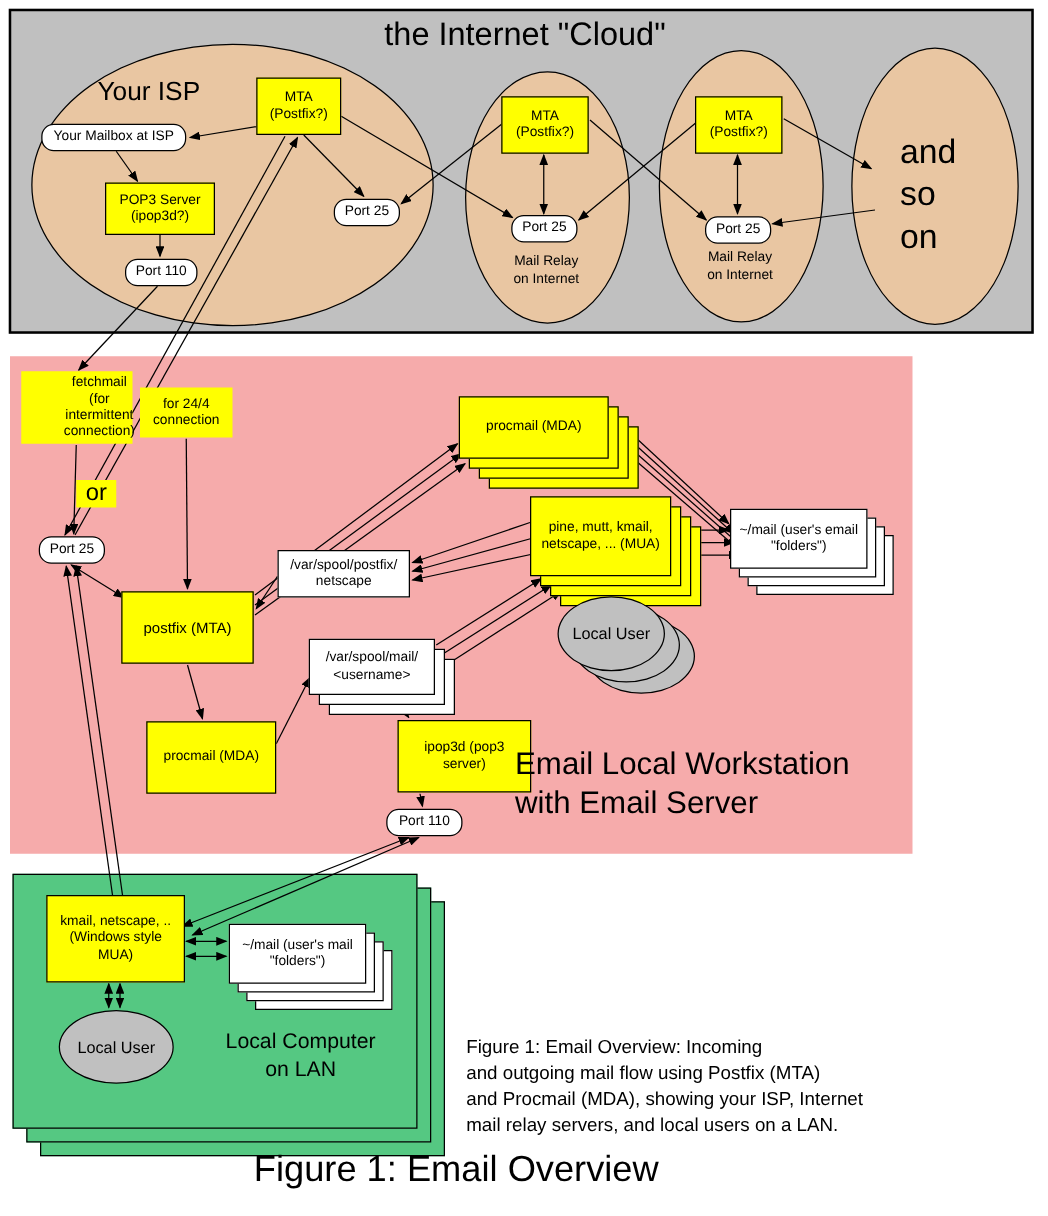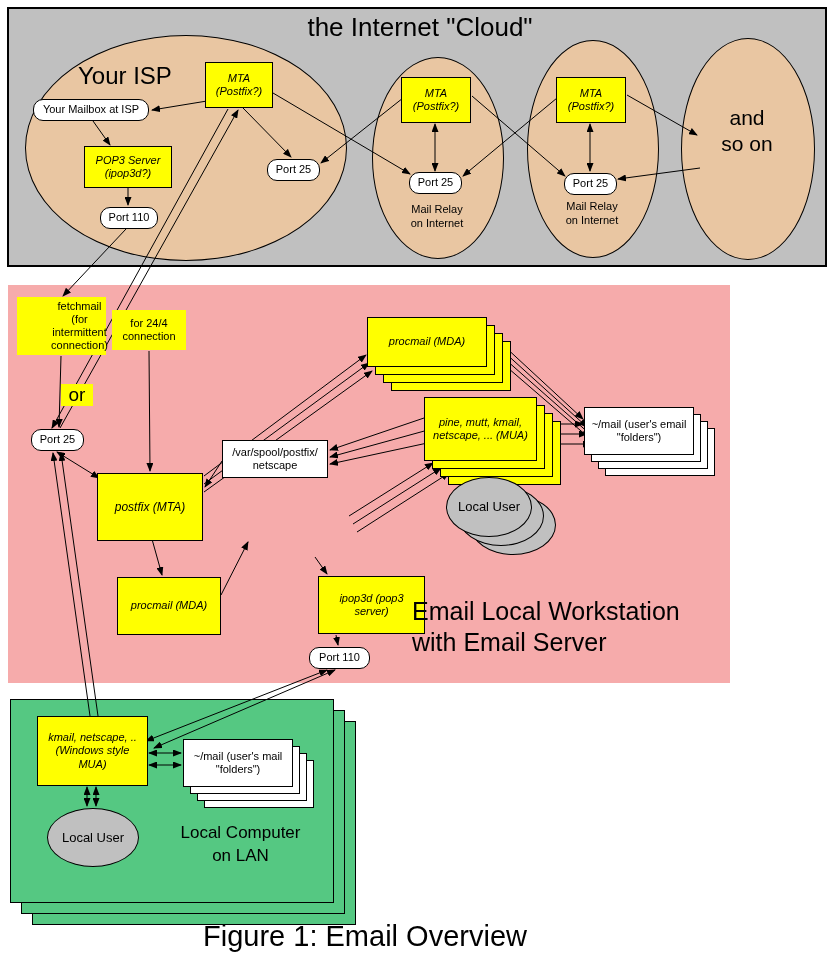--- a/index.html
+++ b/index.html
@@ -11,34 +11,34 @@
   .pink-sec{left:8px;top:285px;width:722px;height:398px;background:#f6abab;}
   .lan-panel{position:absolute;width:322px;height:202px;background:#55c882;border:1px solid #000;z-index:1;}
   .ellipse{position:absolute;border:1px solid #000;border-radius:50%;z-index:2;}
   .tan{background:#e9c6a2;}
   .gray-ell{background:#c0c0c0;}
   
   .wires{position:absolute;left:0;top:0;z-index:5;pointer-events:none;}
   
   .box{position:absolute;display:flex;align-items:center;justify-content:center;
        text-align:center;font-size:11px;line-height:1.2;z-index:10;box-sizing:border-box;padding:2px;}
-  .yellow{background:#ffff00;border:1px solid #000;font-style:italic;}
+  .yellow{background:#ffff00;border:1px solid #000;}
   .flatyellow{background:#ffff00;border:none;}
   .white{background:#ffffff;border:1px solid #000;}
   .pill{border-radius:10px;}
   .stack{position:absolute;z-index:10;}
   .layer{position:absolute;width:100%;height:100%;box-sizing:border-box;}
   .layer.front{display:flex;align-items:center;justify-content:center;text-align:center;
                font-size:11px;line-height:1.2;padding:2px;}
   .lbl{position:absolute;z-index:10;}
   .big-title{font-size:26px;}
-  .isp-title{font-size:24px;}
+  .isp-title{font-size:21px;}
   .ws-title{font-size:25px;line-height:1.25;}
   .lan-title{font-size:17px;line-height:1.35;text-align:center;}
-  .andsoon{font-size:21px;line-height:1.25;text-align:center;}
+  .andsoon{font-size:27px;line-height:1.25;}
   .or-lbl{background:#ffff00;font-size:19px;display:flex;align-items:center;justify-content:center;}
   .relay-lbl{font-size:11px;text-align:center;line-height:1.25;}
   .user-ell{display:flex;align-items:center;justify-content:center;text-align:center;
             font-size:13px;line-height:1.2;z-index:10;}
   .caption{font-size:15px;line-height:21px;}
   .fig-title{font-size:29px;text-align:center;}
 </style>
 </head>
 <body>
 
@@ -140,21 +140,21 @@
     <span>Mail Relay</span><br>
     <span>on Internet</span>
   </div>
 
   <div class="lbl andsoon" style="left:720px;top:105px;width:54px;">and so on</div>
 
   <div class="box flatyellow" style="left:17px;top:297px;width:89px;height:58px;padding-left:38px;">fetchmail (for intermittent connection)</div>
   <div class="box flatyellow" style="left:112px;top:310px;width:74px;height:40px;">for 24/4 connection</div>
   <div class="lbl or-lbl" style="left:61px;top:384px;width:32px;height:22px;">or</div>
   <div class="box white pill" style="left:31px;top:429px;width:53px;height:22px;">Port 25</div>
-  <div class="box yellow" style="left:97px;top:473px;width:106px;height:68px;font-size:12px;">postfix (MTA)</div>
+  <div class="box yellow" style="left:97px;top:473px;width:106px;height:58px;font-size:12px;">postfix (MTA)</div>
 
   <div class="box white" style="left:222px;top:440px;width:106px;height:38px;">
     <span>
       <span>/var/spool/postfix/</span><br>
       <span>netscape</span>
     </span>
   </div>
 
   <div class="stack" style="left:367px;top:317px;width:120px;height:50px;">
     <div class="layer yellow" style="left:24px;top:24px;"></div>
@@ -170,20 +170,30 @@
     <div class="layer front yellow" style="left:0;top:0;">pine, mutt, kmail, netscape, ... (MUA)</div>
   </div>
 
   <div class="stack" style="left:584px;top:407px;width:110px;height:48px;">
     <div class="layer white" style="left:21px;top:21px;"></div>
     <div class="layer white" style="left:14px;top:14px;"></div>
     <div class="layer white" style="left:7px;top:7px;"></div>
     <div class="layer front white" style="left:0;top:0;">~/mail (user's email "folders")</div>
   </div>
 
+  <div class="stack" style="left:247px;top:511px;width:101px;height:45px;">
+    <div class="layer white" style="left:16px;top:16px;"></div>
+    <div class="layer white" style="left:8px;top:8px;"></div>
+    <div class="layer front white" style="left:0;top:0;">
+      <span>
+        <span>/var/spool/mail/</span><br>
+        <span>&lt;username&gt;</span>
+      </span>
+    </div>
+  </div>
 
   <div class="box yellow" style="left:117px;top:577px;width:104px;height:58px;">procmail (MDA)</div>
   <div class="box yellow" style="left:281px;top:576px;width:107px;height:58px;margin-left:37px;">ipop3d (pop3 server)</div>
   <div class="box white pill" style="left:309px;top:647px;width:61px;height:22px;">Port 110</div>
 
   <div class="ellipse gray-ell" style="left:470px;top:495px;width:84px;height:58px;z-index:9;"></div>
   <div class="ellipse gray-ell" style="left:458px;top:486px;width:84px;height:58px;z-index:9;"></div>
   <div class="ellipse gray-ell user-ell" style="left:446px;top:477px;width:84px;height:58px;">Local User</div>
 
   <div class="lbl ws-title" style="left:412px;top:596px;width:315px;">
@@ -200,16 +210,22 @@
     <div class="layer front white" style="left:0;top:0;">~/mail (user's mail "folders")</div>
   </div>
 
   <div class="ellipse gray-ell user-ell" style="left:47px;top:808px;width:90px;height:57px;">Local User</div>
 
   <div class="lbl lan-title" style="left:163px;top:822px;width:155px;">
     <span>Local Computer</span><br>
     <span>on LAN</span>
   </div>
 
+  <div class="lbl caption" style="left:373px;top:827px;width:370px;">
+    <div>Figure 1:  Email Overview: Incoming</div>
+    <div>and outgoing mail flow using Postfix (MTA)</div>
+    <div>and Procmail (MDA), showing your ISP, Internet</div>
+    <div>mail relay servers, and local users on a LAN.</div>
+  </div>
 
   <div class="lbl fig-title" style="left:165px;top:920px;width:400px;">Figure 1: Email Overview</div>
 
 </div>
 
 </body></html>

